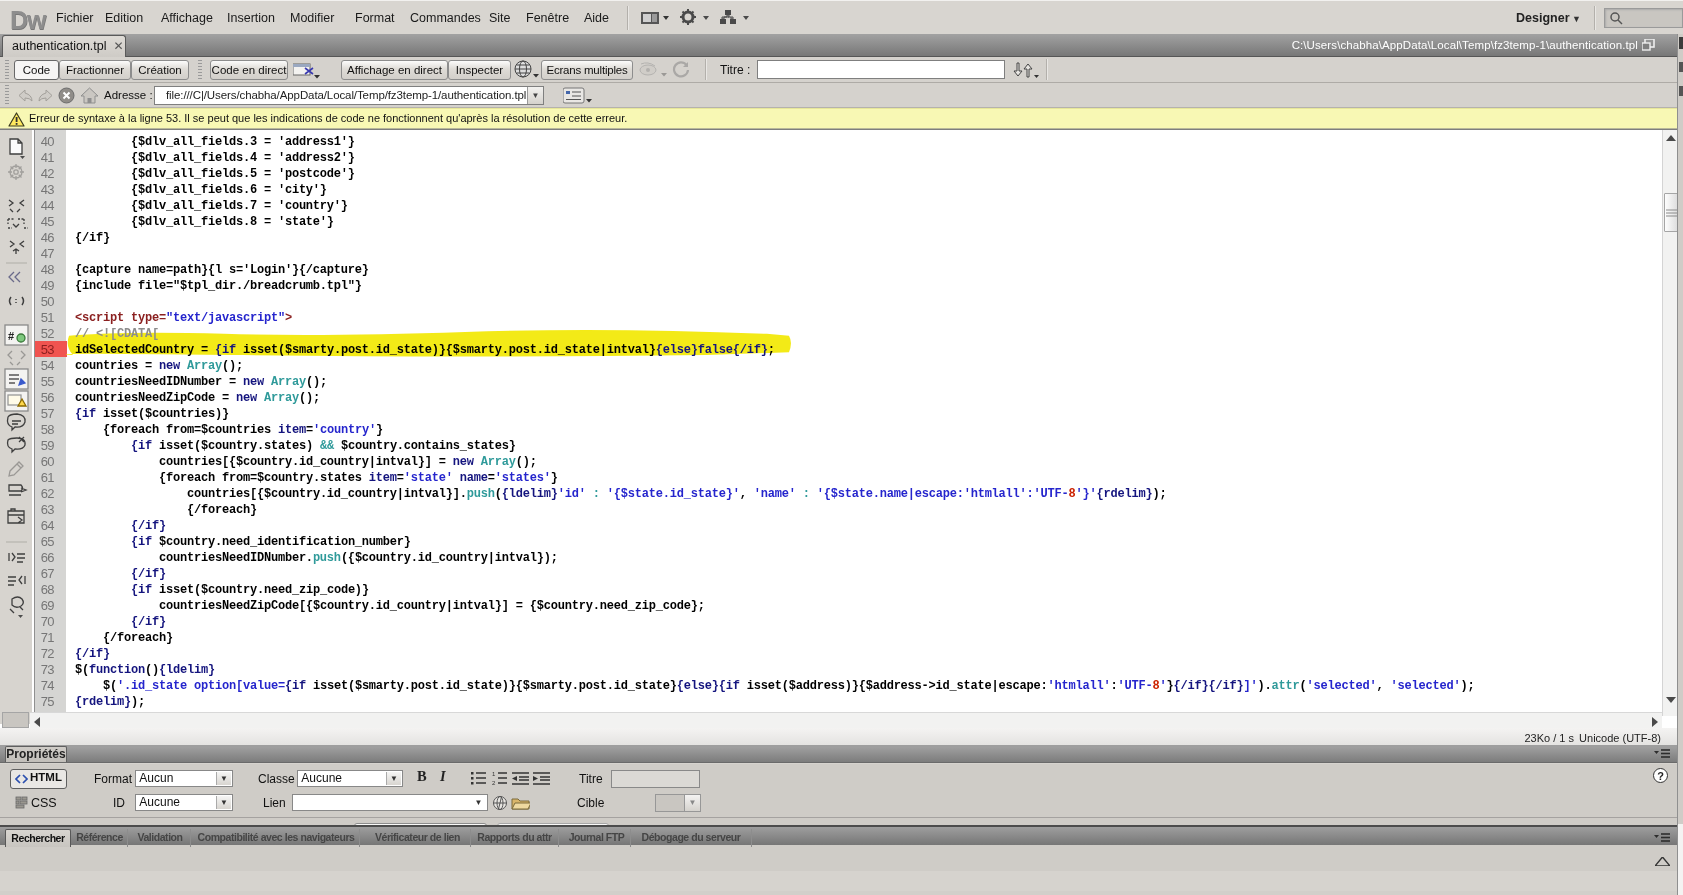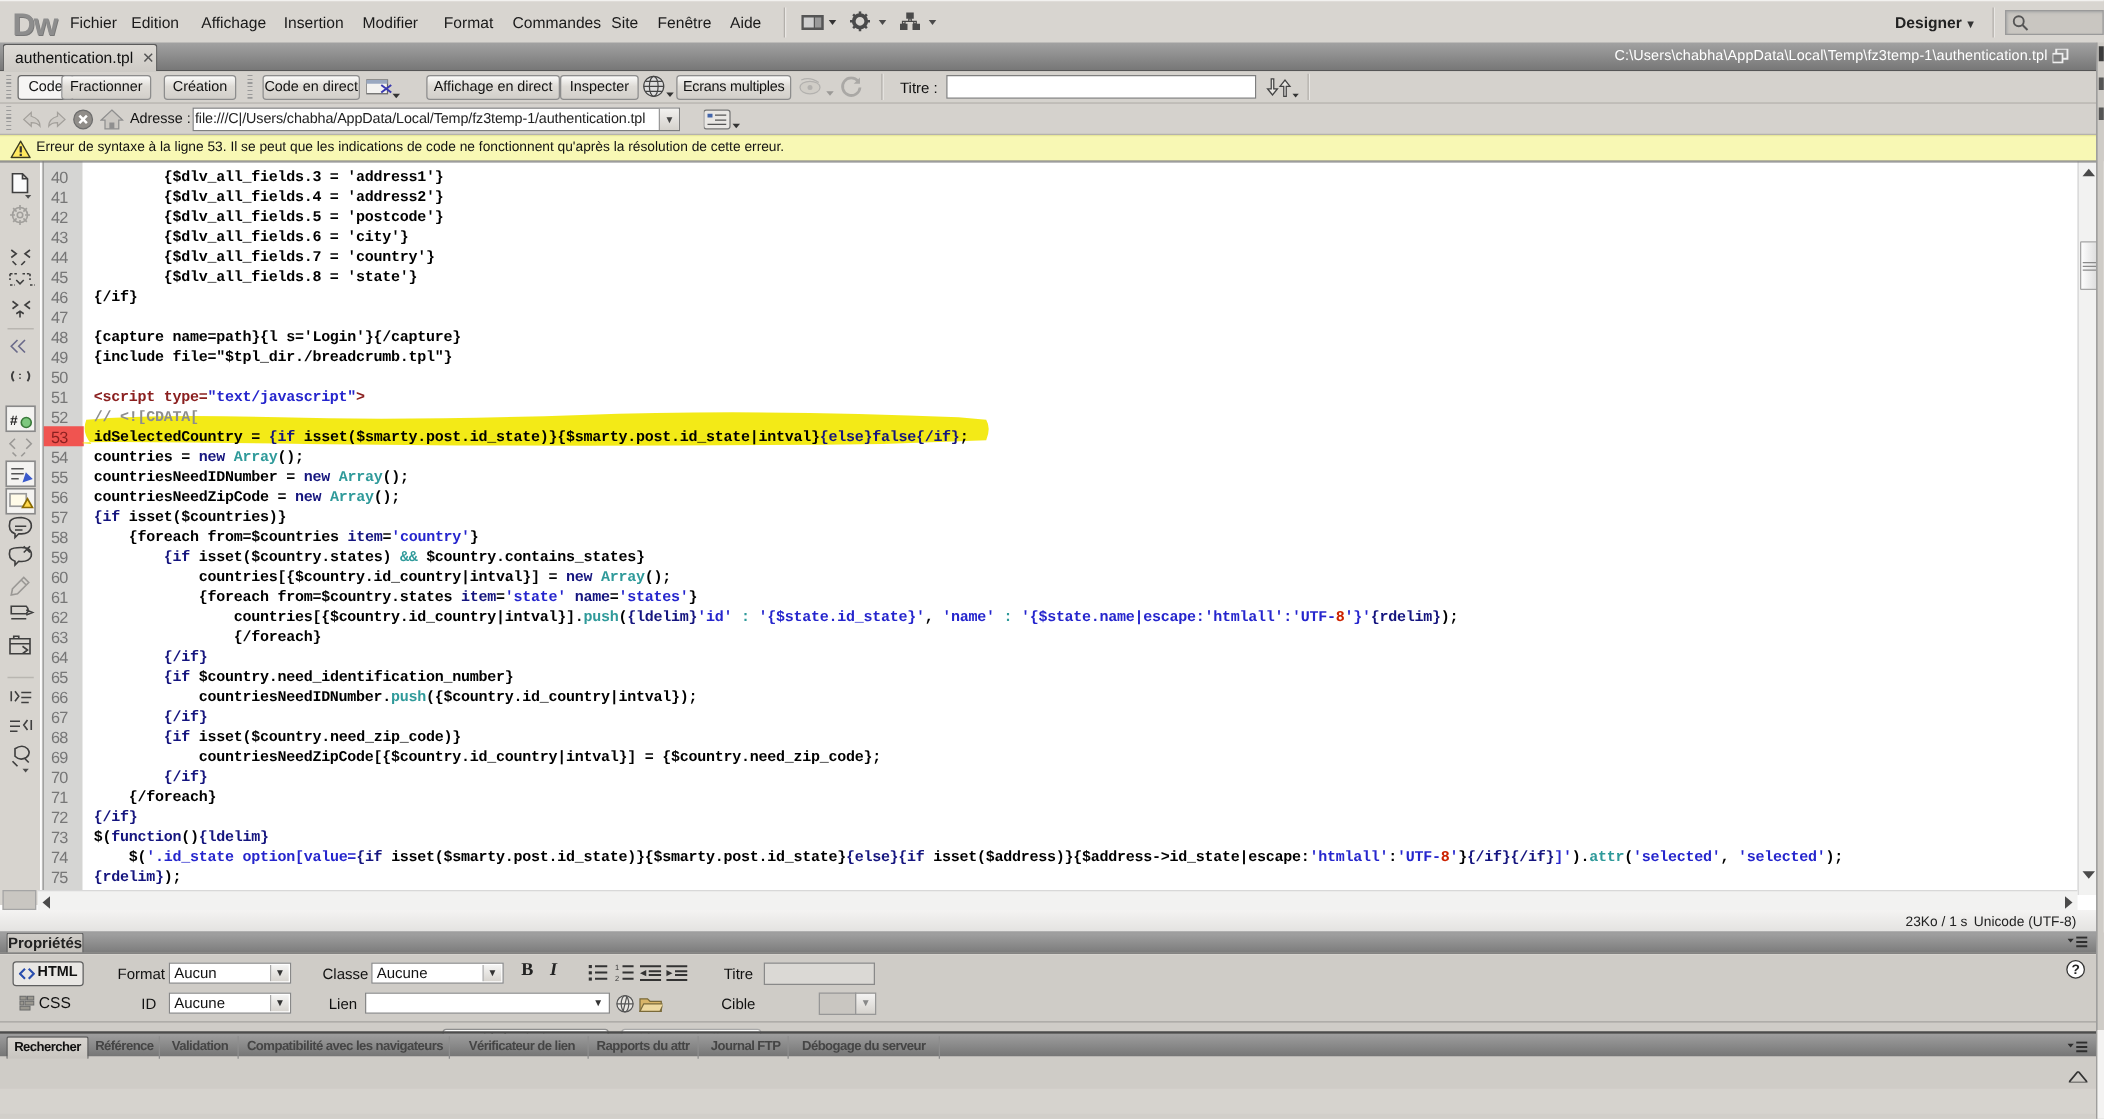--- a/index.html
+++ b/index.html
@@ -121,21 +121,21 @@
   <div id="docpath">C:\Users\chabha\AppData\Local\Temp\fz3temp-1\authentication.tpl</div>
   <svg class="abs" style="right:22px;top:5px" width="13" height="12" viewBox="0 0 13 12">
       <rect x="3" y="0" width="9" height="8" fill="none" stroke="#eee" stroke-width="1.6"></rect>
       <rect x="0" y="4" width="8" height="7" fill="#808080" stroke="#eee" stroke-width="1.4"></rect>
     </svg>
 </div>
 
 <div id="toolbar">
   <span class="grip" style="left:5px"></span>
   <span class="tbtn" style="left:14px;width:45px;background:#f6f5f4;border-color:#686868">Code</span>
-  <span class="tbtn" style="left:49px;width:72px">Fractionner</span>
+  <span class="tbtn" style="left:59px;width:72px">Fractionner</span>
   <span class="tbtn" style="left:131px;width:58px">Création</span>
   <span class="grip" style="left:198px"></span>
     <span class="tbtn" style="left:210px;width:78px">Code en direct</span>
   <svg class="abs" style="left:293px;top:5px" width="28" height="17" viewBox="0 0 28 17">
       <rect x="0" y="2" width="17" height="11" fill="#f3f2f0" stroke="#666"></rect>
       <rect x="0" y="2" width="17" height="3" fill="#9aa8c0"></rect>
       <path d="M12,6 l8,6 m0,-6 l-8,6" stroke="#3a3ab0" stroke-width="1.6" fill="none"></path>
       <path d="M21,13 l6,0 -3,3.5 z" fill="#333"></path>
     </svg>
   <span class="tbtn" style="left:341px;width:107px">Affichage en direct</span>
@@ -186,21 +186,21 @@
     </svg>
   <svg class="abs" style="left:58px;top:4px" width="17" height="17" viewBox="0 0 17 17">
       <circle cx="8.5" cy="8.5" r="7.5" fill="#908d89" stroke="#6d6d6d"></circle>
       <path d="M5.5,5.5 l6,6 m0,-6 l-6,6" stroke="#fff" stroke-width="2"></path>
     </svg>
   <svg class="abs" style="left:80px;top:4px" width="19" height="17" viewBox="0 0 19 17">
       <path d="M9.5,1 L18,9 L15,9 L15,16 L4,16 L4,9 L1,9 Z" fill="#cac7c2" stroke="#8f8f8f"></path>
       <rect x="7.5" y="11" width="4" height="5" fill="#8f8f8f"></rect>
     </svg>
   <span class="plabel" style="left:104px;top:6px;font-size:11.5px">Adresse :</span>
-  <span style="position:absolute;left:154px;top:3px;width:390px;height:19px;background:#fff;border:1px solid #7f7f7f;font-size:11.5px;color:#222;line-height:17px;padding-left:1px;letter-spacing:-0.1px">file:///C|/Users/chabha/AppData/Local/Temp/fz3temp-1/authentication.tpl</span>
+  <span style="position:absolute;left:154px;top:3px;width:390px;height:19px;background:#fff;border:1px solid #7f7f7f;font-size:11.5px;color:#222;line-height:17px;padding-left:11px;letter-spacing:-0.1px">file:///C|/Users/chabha/AppData/Local/Temp/fz3temp-1/authentication.tpl</span>
   <span style="position:absolute;left:527px;top:4px;width:16px;height:17px;background:linear-gradient(#f2f1ef,#d5d2cd);border-left:1px solid #999;font-size:8px;color:#444;text-align:center;line-height:17px">▼</span>
   <svg class="abs" style="left:563px;top:4px" width="30" height="18" viewBox="0 0 30 18">
       <rect x="0" y="1" width="21" height="15" rx="2" fill="#e9e7e4" stroke="#777"></rect>
       <rect x="3" y="4" width="4" height="3" fill="#4466aa"></rect>
       <g stroke="#555">
         <line x1="9" y1="5" x2="18" y2="5"></line>
         <line x1="9" y1="9" x2="18" y2="9"></line>
         <line x1="3" y1="12.5" x2="18" y2="12.5"></line>
       </g>
       <path d="M23,12 l6,0 -3,3.5 z" fill="#333"></path>

